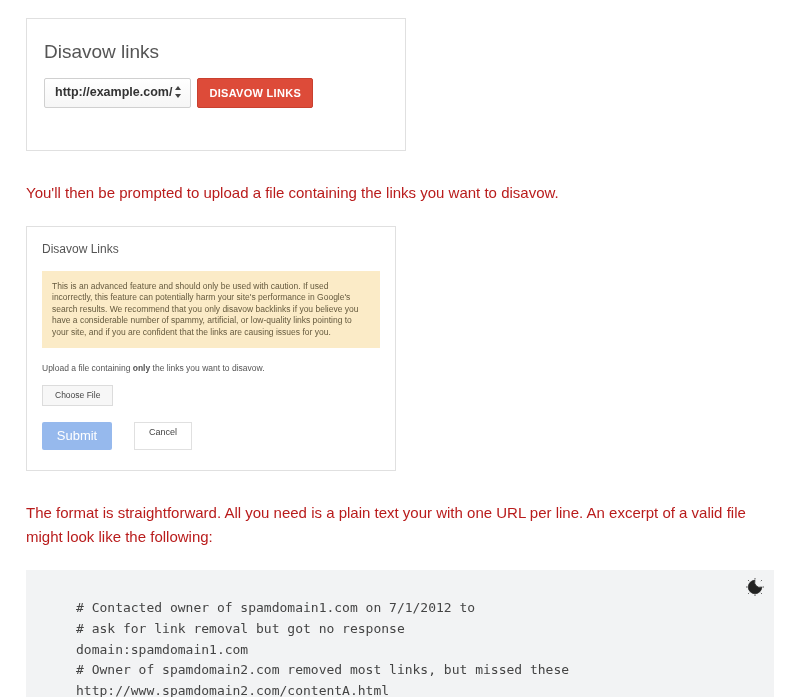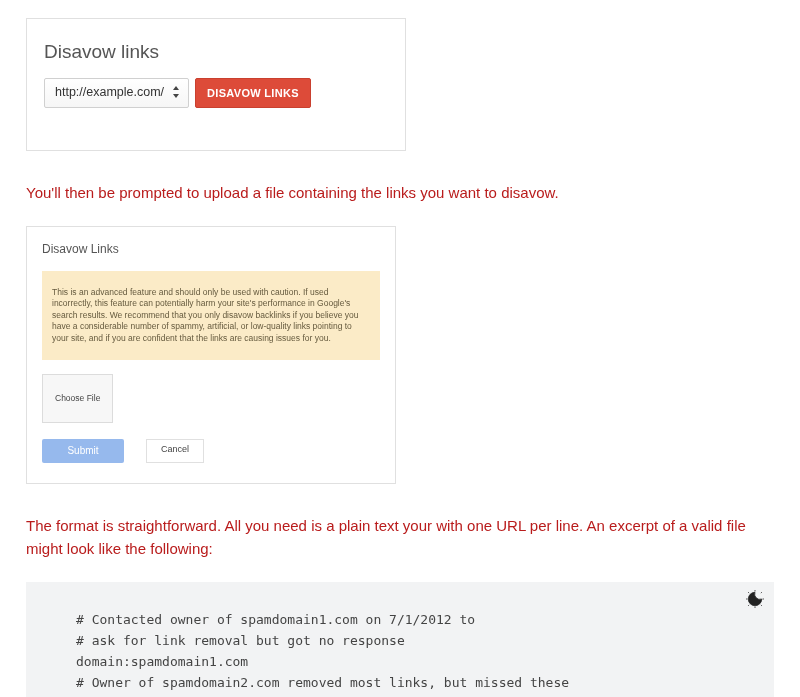--- a/index.html
+++ b/index.html
@@ -32,27 +32,27 @@
     font-weight: bold;
     color: #222;
     line-height: 1.45;
     margin-bottom: 14px;
     max-width: 340px;
   }
   .panel1 .controls { display: flex; gap: 6px; align-items: stretch; }
   .url-dropdown {
     display: flex;
     align-items: center;
-    gap: 8px;
+    gap: 2px;
     border: 1px solid #d0d0d0;
     border-radius: 2px;
     background: linear-gradient(#fff,#f6f6f6);
     padding: 4px 8px 4px 10px;
     font-size: 12.5px;
-    font-weight: normal;
+    font-weight: bold;
     color: #333;
   }
   .url-dropdown .sorter { font-size: 11px; line-height: 1; color: #444; }
   .disavow-btn {
     background: #dd4b39;
     color: #fff;
     border: 1px solid #c9402f;
     font-weight: bold;
     font-size: 11px;
     letter-spacing: 0.3px;
@@ -70,42 +70,42 @@
     border: 1px solid #e0e0e0;
     background: #fff;
     padding: 13px 15px 20px 15px;
     margin-bottom: 30px;
     font-size: 9px;
     color: #555;
   }
   .panel2 .title2 { font-size: 12px; color: #555; margin-bottom: 12px; }
   .warning-box {
     background: #fbebc7;
-    padding: 16px 10px;
+    padding: 10px 10px;
     font-size: 8.5px;
     line-height: 1.35;
     color: #655a3e;
     margin-bottom: 14px;
   }
   .upload-line { font-size: 8.5px; color: #555; margin-bottom: 10px; }
   .choose-file-btn {
     display: inline-block;
     border: 1px solid #dcdcdc;
     background: #f7f7f7;
     font-size: 8.5px;
-    padding: 17px 12px;
+    padding: 3px 12px;
     color: #444;
     margin-bottom: 16px;
   }
   .form-buttons { display: flex; gap: 22px; }
   .submit-btn {
-    width: 82px; text-align: center;
+    width: 70px; text-align: center;
     background: #96b9ed;
     color: #fff;
-    font-size: 10px;
+    font-size: 13px;
     padding: 4px 12px;
     border-radius: 2px;
   }
   .cancel-btn {
     width: 58px; text-align: center;
     border: 1px solid #e0e0e0;
     background: #fff;
     font-size: 9px;
     padding: 3px 8px;
     color: #444;
@@ -149,20 +149,23 @@
       <span>DISAVOW LINKS</span>
     </div>
   </div>
 </div>
 
 <p class="body-paragraph">You'll then be prompted to upload a file containing the links you want to disavow.</p>
 
 <div class="panel2">
   <div class="title2">Disavow Links</div>
   <div class="warning-box">This is an advanced feature and should only be used with caution. If used incorrectly, this feature can potentially harm your site's performance in Google's search results. We recommend that you only disavow backlinks if you believe you have a considerable number of spammy, artificial, or low-quality links pointing to your site, and if you are confident that the links are causing issues for you.</div>
+  <div class="upload-line">
+    <span>Upload a file containing </span><b>only</b><span> the links you want to disavow.</span>
+  </div>
   <div class="choose-file-btn">
     <span>Choose File</span>
   </div>
   <div class="form-buttons">
     <div class="submit-btn">
       <span>Submit</span>
     </div>
     <div class="cancel-btn">
       <span>Cancel</span>
     </div>

